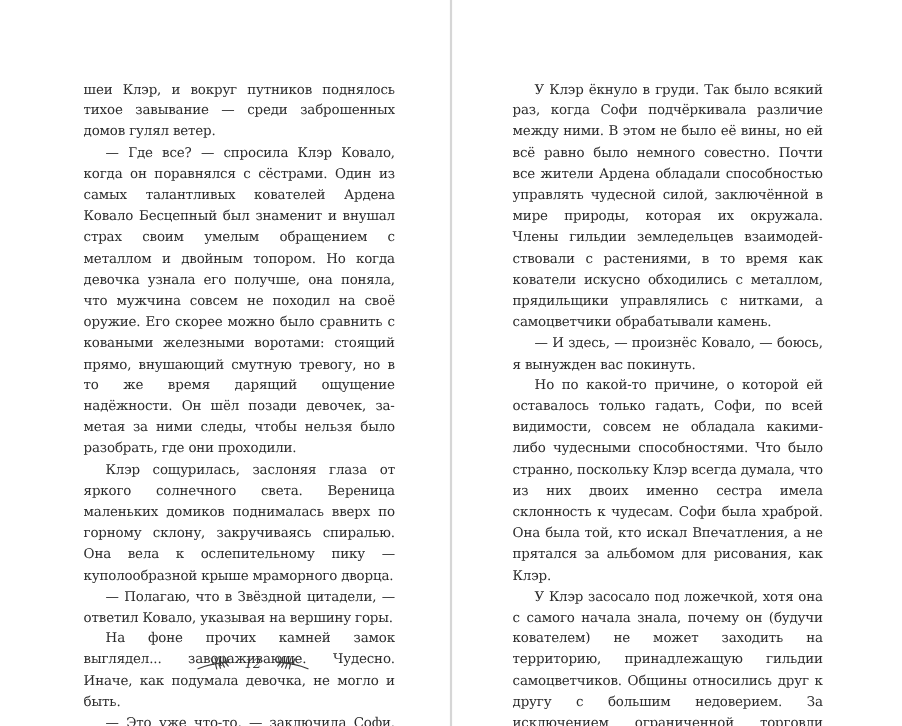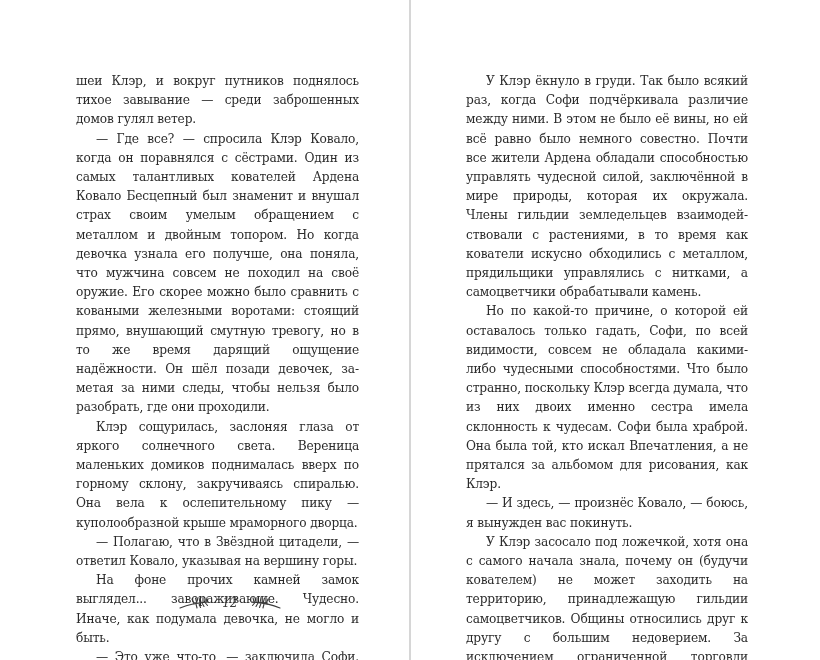--- a/index.html
+++ b/index.html
@@ -98,19 +98,19 @@
         <path d="M32 13 Q 20 8 4 7"></path>
         <path d="M18 9 l2 -5 M15 8.5 l1.5 -5.5 M12 8 l1 -5.5 M9 7.5 l0 -5 M6 7.2 l-1 -4.5"></path>
         <path d="M16 9 l-1 4 M13 8.5 l-1.5 4 M10 8 l-2 3.5 M7 7.5 l-2.5 3"></path>
       </g>
     </svg>
   </div>
 
   <div class="page right">
     <div class="text">
       <p>У Клэр ёкнуло в груди. Так было всякий раз, когда Софи подчёркивала различие между ними. В этом не было её вины, но ей всё равно было не­много совестно. Почти все жители Ардена обла­дали способностью управлять чудесной силой, заключённой в мире природы, которая их окру­жала. Члены гильдии земледельцев взаимодей­ствовали с растениями, в то время как кователи искусно обходились с металлом, прядильщики управлялись с нитками, а самоцветчики обраба­тывали камень.</p>
+      <p>— И здесь, — произнёс Ковало, — боюсь, я вынужден вас покинуть.</p>
       <p>Но по какой-то причине, о которой ей оста­валось только гадать, Софи, по всей видимости, совсем не обладала какими-либо чудесными спо­собностями. Что было странно, поскольку Клэр всегда думала, что из них двоих именно сестра имела склонность к чудесам. Софи была хра­брой. Она была той, кто искал Впечатления, а не прятался за альбомом для рисования, как Клэр.</p>
-      <p>— И здесь, — произнёс Ковало, — боюсь, я вынужден вас покинуть.</p>
       <p>У Клэр засосало под ложечкой, хотя она с са­мого начала знала, почему он (будучи кователем) не может заходить на территорию, принадлежа­щую гильдии самоцветчиков. Общины отно­сились друг к другу с большим недоверием. За исключением ограниченной торговли взаимо-</p>
     </div>
   </div>
 
 </div>
 
 </body></html>

